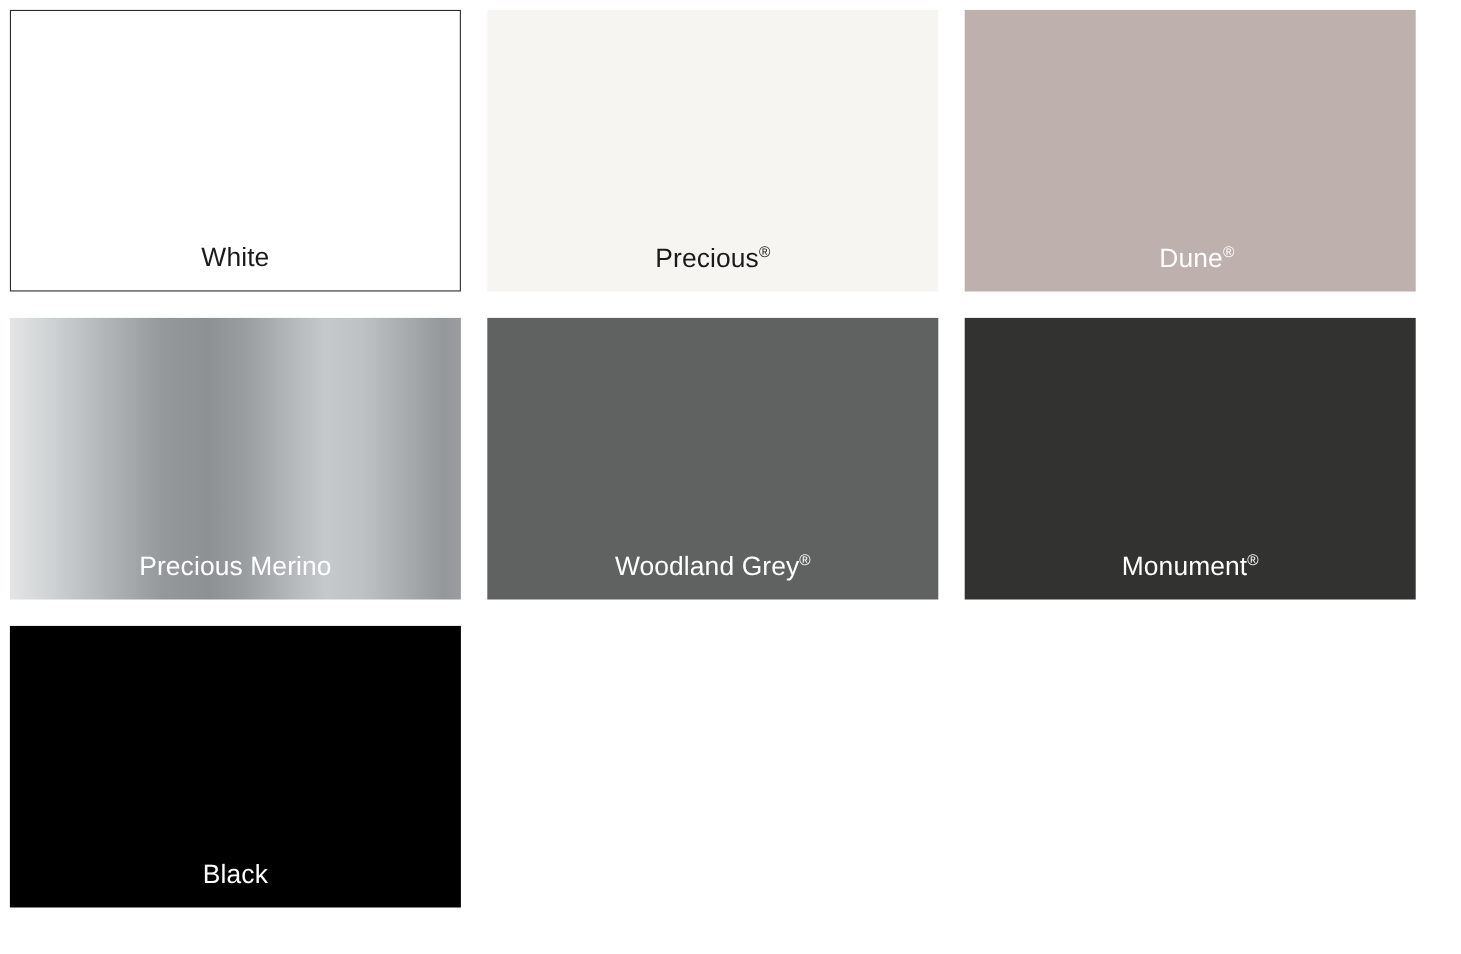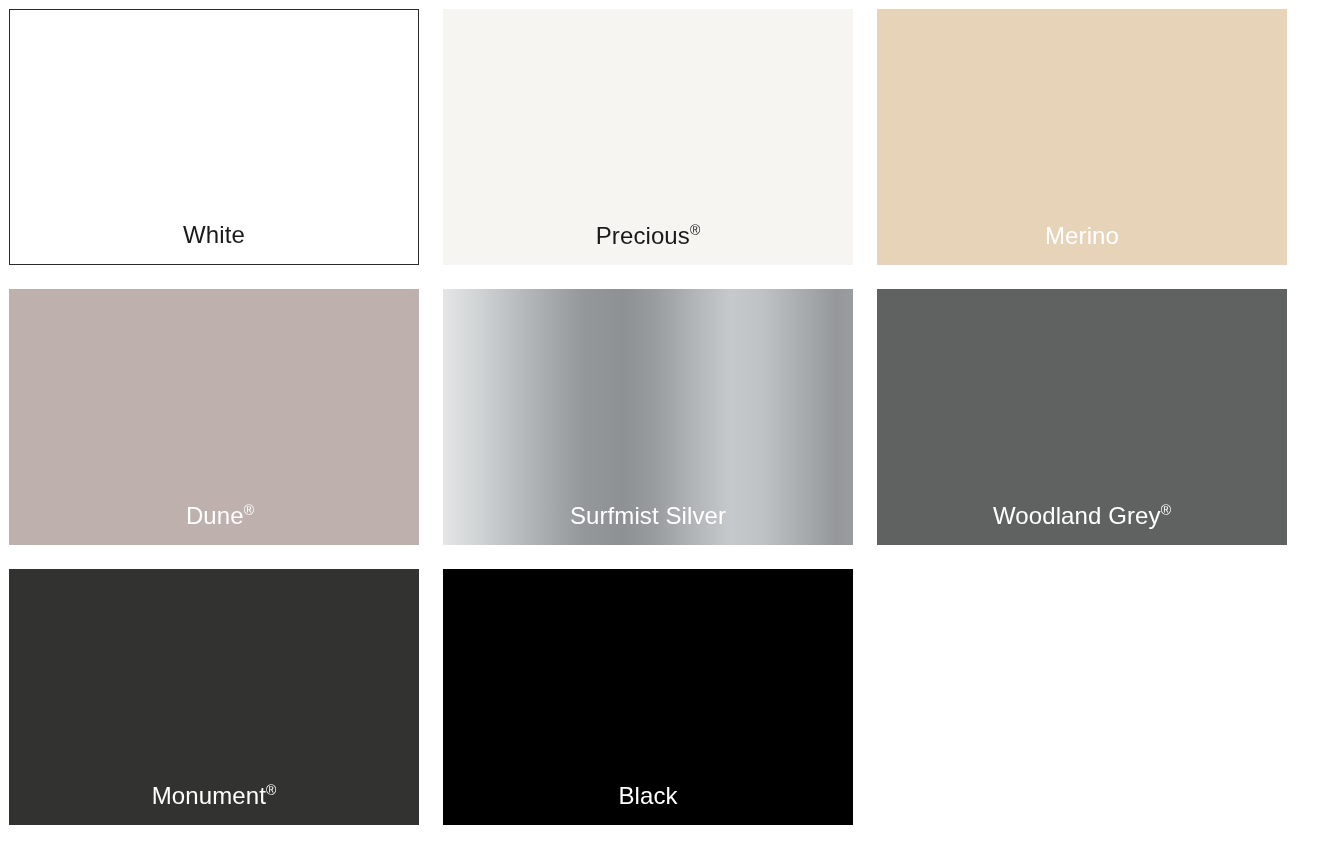--- a/index.html
+++ b/index.html
@@ -59,28 +59,25 @@
 </head>
 <body>
 
 <div id="swatch-grid">
     <div class="swatch bordered" style="background: rgb(255, 255, 255); border-color: rgb(43, 43, 43);">
       <div class="swatch-label dark-text" style="color: rgb(26, 26, 26);"><span>White</span></div>
     </div>
     <div class="swatch" style="background: rgb(247, 245, 241);">
       <div class="swatch-label dark-text" style="color: rgb(26, 26, 26);"><span>Precious</span><span class="reg">®</span></div>
     </div>
-    <div class="swatch" style="background: rgb(231, 211, 184);">
-      <div class="swatch-label light-text" style="color: rgb(255, 255, 255);"><span>Merino</span></div>
-    </div>
     <div class="swatch" style="background: rgb(189, 176, 173);">
       <div class="swatch-label light-text" style="color: rgb(255, 255, 255); padding-left: 12px;"><span>Dune</span><span class="reg">®</span></div>
     </div>
     <div class="swatch" style="background: linear-gradient(to right, rgb(227, 229, 230) 0%, rgb(210, 213, 214) 8%, rgb(180, 184, 186) 20%, rgb(148, 152, 154) 34%, rgb(141, 145, 148) 44%, rgb(154, 157, 159) 52%, rgb(180, 183, 185) 62%, rgb(198, 201, 203) 70%, rgb(191, 194, 196) 78%, rgb(168, 171, 173) 88%, rgb(149, 152, 154) 96%, rgb(154, 156, 158) 100%);">
-      <div class="swatch-label light-text" style="color: rgb(255, 255, 255);"><span>Surfmist Silver</span></div>
+      <div class="swatch-label light-text" style="color: rgb(255, 255, 255);"><span>Precious Merino</span></div>
     </div>
     <div class="swatch" style="background: rgb(96, 98, 98);">
       <div class="swatch-label light-text" style="color: rgb(255, 255, 255);"><span>Woodland Grey</span><span class="reg">®</span></div>
     </div>
     <div class="swatch" style="background: rgb(50, 50, 49);">
       <div class="swatch-label light-text" style="color: rgb(255, 255, 255);"><span>Monument</span><span class="reg">®</span></div>
     </div>
     <div class="swatch" style="background: rgb(0, 0, 0);">
       <div class="swatch-label light-text" style="color: rgb(255, 255, 255);"><span>Black</span></div>
     </div>

